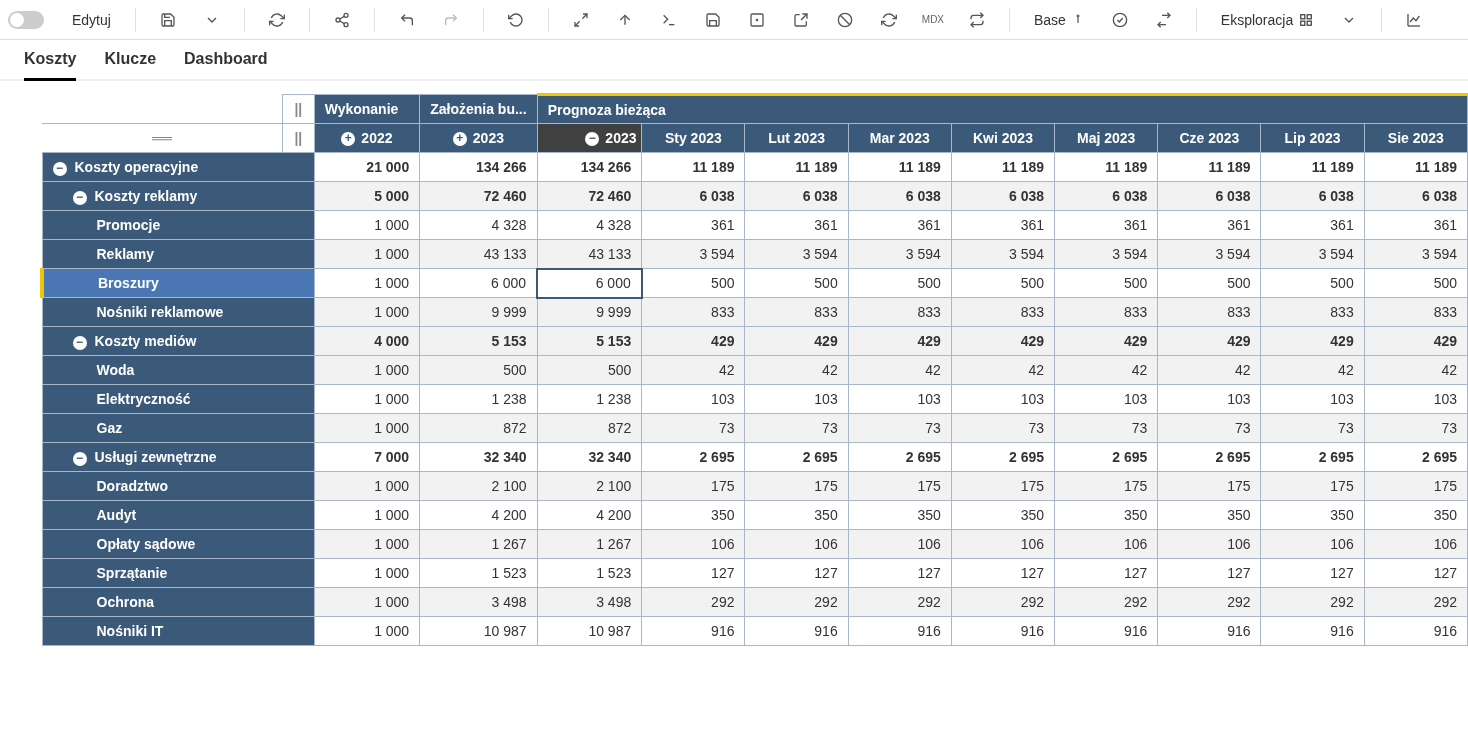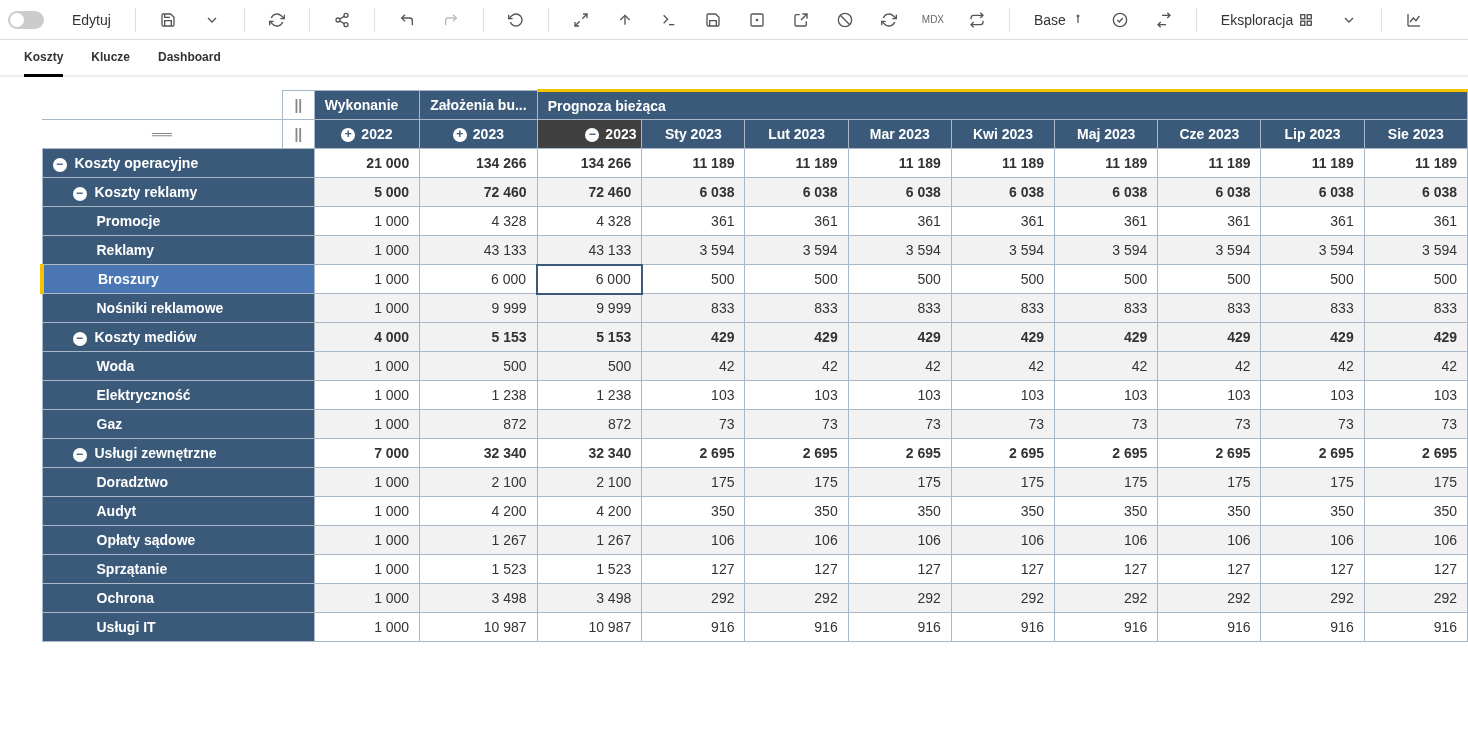--- a/index.html
+++ b/index.html
@@ -7,21 +7,21 @@
 .toolbar { display: flex; align-items: center; height: 40px; border-bottom: 1px solid #ddd; padding: 0 8px; gap: 12px; }
 .tb-sep { width: 1px; height: 24px; background: #e0e0e0; margin: 0 4px; }
 .tb-btn { width: 32px; height: 32px; display: flex; align-items: center; justify-content: center; cursor: pointer; color: #555; border-radius: 4px; }
 .tb-btn svg { width: 16px; height: 16px; }
 .tb-text { padding: 0 8px; font-size: 14px; color: #333; display: flex; align-items: center; gap: 6px; cursor: pointer; }
 .toggle { width: 36px; height: 18px; background: #ccc; border-radius: 9px; position: relative; margin-right: 8px; cursor: pointer; }
 .toggle::after { content: ""; position: absolute; left: 2px; top: 2px; width: 14px; height: 14px; background: #fff; border-radius: 50%; }
 .tb-mdx { font-size: 10px; font-weight: normal; color: #666; }
 
 .tabs { display: flex; gap: 28px; padding: 10px 24px 0; border-bottom: 2px solid #eee; }
-.tab { padding-bottom: 10px; font-size: 12px; font-weight: bold; color: #333; cursor: pointer; border-bottom: 3px solid transparent; margin-bottom: -2px; }
+.tab { padding-bottom: 10px; font-size: 16px; font-weight: bold; color: #333; cursor: pointer; border-bottom: 3px solid transparent; margin-bottom: -2px; }
 .tab.active { border-bottom-color: #000; }
 
 .grid-wrap { padding: 12px 0 0 40px; overflow: hidden; }
 .grid { border-collapse: collapse; table-layout: fixed; }
 .grid th, .grid td { border: 1px solid #a8b8c8; height: 29px; }
 .corner { width: 244px; background: #fff; border-top: none !important; border-left: none !important; }
 .handle-cell { text-align: center; color: #888; font-size: 14px; user-select: none; }
 .pause-col { width: 32px; background: #fff; text-align: center; color: #888; font-weight: bold; font-size: 14px; cursor: pointer; }
 .hdr-top { background: #3b5a7a; color: #fff; font-weight: bold; font-size: 14px; text-align: left; padding: 0 10px; white-space: nowrap; overflow: hidden; }
 .hdr-top.sel { border-top: 3px solid #f4c400 !important; }
@@ -458,21 +458,21 @@
           <td class="cell alt">292</td>
           <td class="cell alt">292</td>
           <td class="cell alt">292</td>
           <td class="cell alt">292</td>
           <td class="cell alt">292</td>
           <td class="cell alt">292</td>
           <td class="cell alt">292</td>
           <td class="cell alt">292</td>
         </tr>
         <tr>
-          <th class="rowhdr ind2" colspan="2">Usługi IT</th>
+          <th class="rowhdr ind2" colspan="2">Nośniki IT</th>
           <td class="cell">1 000</td>
           <td class="cell">10 987</td>
           <td class="cell">10 987</td>
           <td class="cell">916</td>
           <td class="cell">916</td>
           <td class="cell">916</td>
           <td class="cell">916</td>
           <td class="cell">916</td>
           <td class="cell">916</td>
           <td class="cell">916</td>

